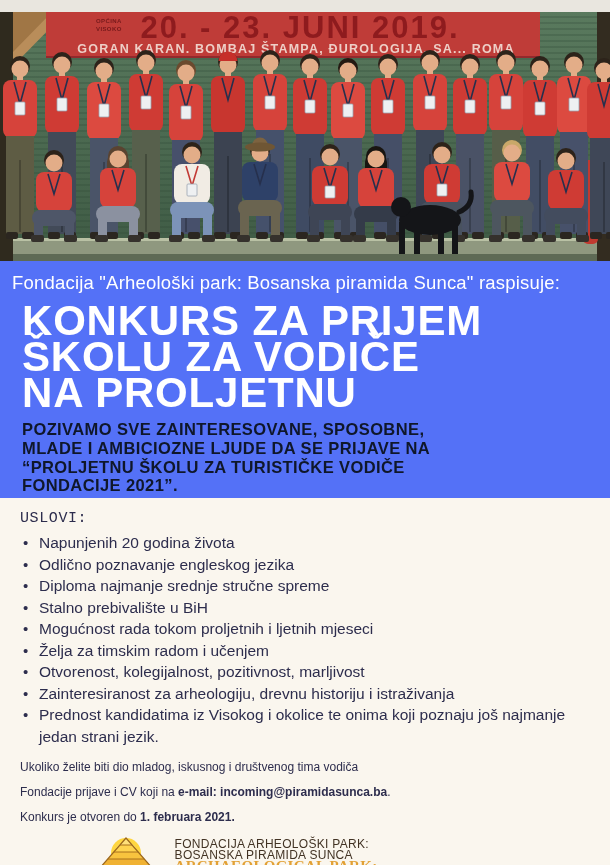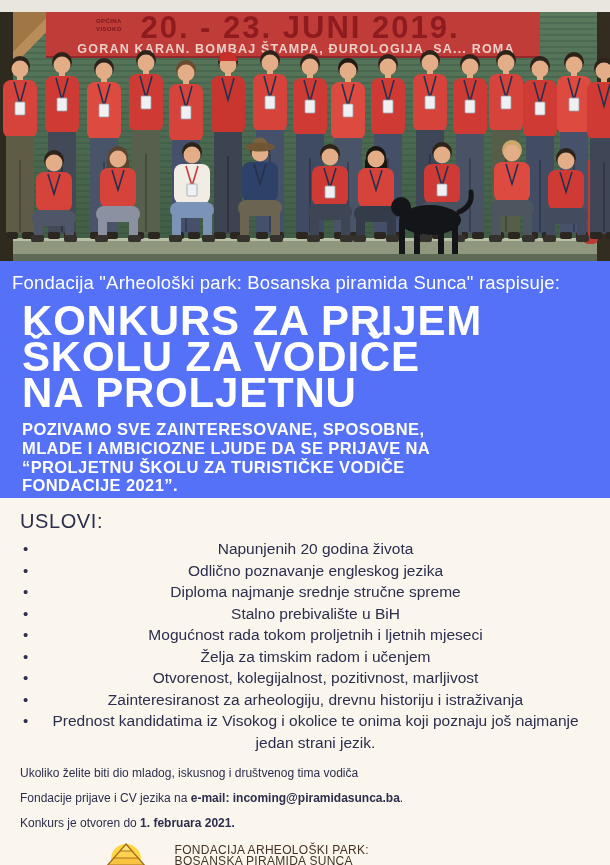--- a/index.html
+++ b/index.html
@@ -16,25 +16,25 @@
   .banner-date{font-size:31px;font-weight:bold;letter-spacing:2px;fill:#8e1b1e;}
   .banner-lineup{font-size:12.5px;font-weight:bold;letter-spacing:1.2px;fill:#eecfc7;}
   .banner-badge{font-size:6px;font-weight:bold;fill:#77191b;letter-spacing:.4px;}
   
   .band{
     box-sizing:border-box;width:610px;height:237px;background:#5471f7;
     padding:11px 14px 0 12px;color:#fff;
   }
   .band-intro{margin:0;font-size:18.5px;letter-spacing:.2px;color:#fff;}
   .headline{margin:9px 0 0 10px;font-size:42px;font-weight:bold;line-height:36px;letter-spacing:.8px;color:#fff;}
-  .subhead{margin:9px 0 0 10px;font-size:16.5px;font-weight:bold;line-height:18.8px;letter-spacing:.4px;color:#ffffff;}
+  .subhead{margin:9px 0 0 10px;font-size:16.5px;font-weight:bold;line-height:18.8px;letter-spacing:.4px;color:#0f172a;}
   
   .content{box-sizing:border-box;padding:12px 18px 0 20px;color:#2d2d4d;}
-  .uslovi{margin:0 0 5px 0;font-size:20px;font-weight:normal;letter-spacing:.6px;}
-  ul.cond{list-style:none;margin:0;padding:0;font-size:15.5px;line-height:21.5px;text-align:center;}
+  .uslovi{margin:0 0 5px 0;font-size:15px;font-weight:normal;letter-spacing:.6px;font-family:Liberation Mono, monospace;}
+  ul.cond{list-style:none;margin:0;padding:0;font-size:15.5px;line-height:21.5px;}
   ul.cond li{position:relative;padding-left:19px;margin:0;}
   ul.cond li::before{content:"\2022";position:absolute;left:3px;top:0;font-size:15px;color:#2d2d4d;}
   .closing{margin:8px 0 0 0;font-size:12px;line-height:25px;color:#2d2d4d;}
   .closing b{font-weight:bold;}
   
   .logo{display:flex;align-items:center;justify-content:center;margin-top:5px;gap:7px;}
   .logo-text{line-height:11px;}
   .logo-bs{font-size:12px;font-weight:normal;color:#423324;letter-spacing:.3px;}
   .logo-en{font-size:15px;font-weight:bold;color:#e2a135;letter-spacing:.3px;font-family:Liberation Serif, serif;}
 </style>
@@ -452,21 +452,21 @@
         <li>Stalno prebivalište u BiH</li>
         <li>Mogućnost rada tokom proljetnih i ljetnih mjeseci</li>
         <li>Želja za timskim radom i učenjem</li>
         <li>Otvorenost, kolegijalnost, pozitivnost, marljivost</li>
         <li>Zainteresiranost za arheologiju, drevnu historiju i istraživanja</li>
         <li>Prednost kandidatima iz Visokog i okolice te onima koji poznaju još najmanje jedan strani jezik.</li>
       </ul>
 
     <p class="closing">
       <span>Ukoliko želite biti dio mladog, iskusnog i društvenog tima vodiča</span><br>
-      <span>Fondacije prijave i CV jezika na </span><b>e-mail: incoming@piramidasunca.ba</b><span>.</span><br>
+      <span>Fondacije prijave i CV koji na </span><b>e-mail: incoming@piramidasunca.ba</b><span>.</span><br>
       <span>Konkurs je otvoren do </span><b>1. februara 2021.</b>
     </p>
 
     <div class="logo">
       <svg width="84" height="52" viewBox="0 0 84 52">
         <circle cx="42" cy="18" r="15" fill="#ffd640"></circle>
         <circle cx="42" cy="18" r="11" fill="#ffe573"></circle>
         <defs>
           <clipPath id="pyrClip">
               <polygon points="42,3 2,49 82,49"></polygon>

